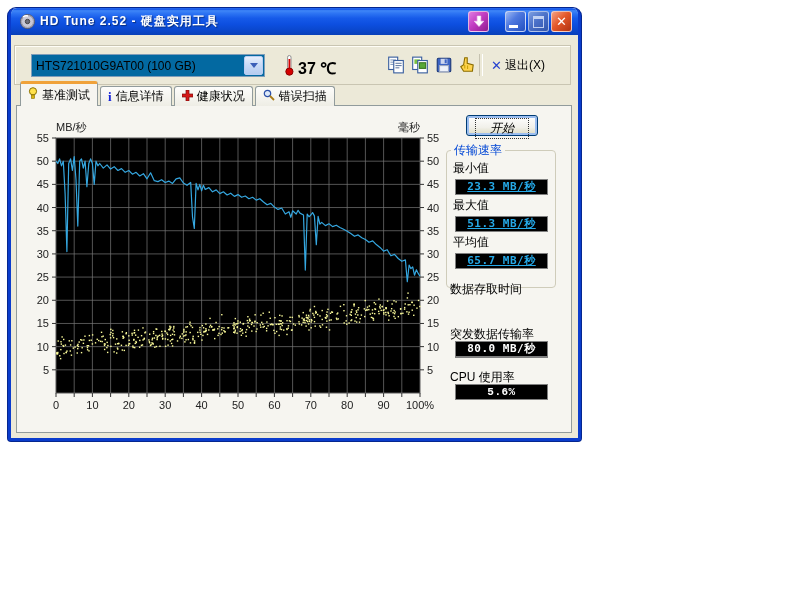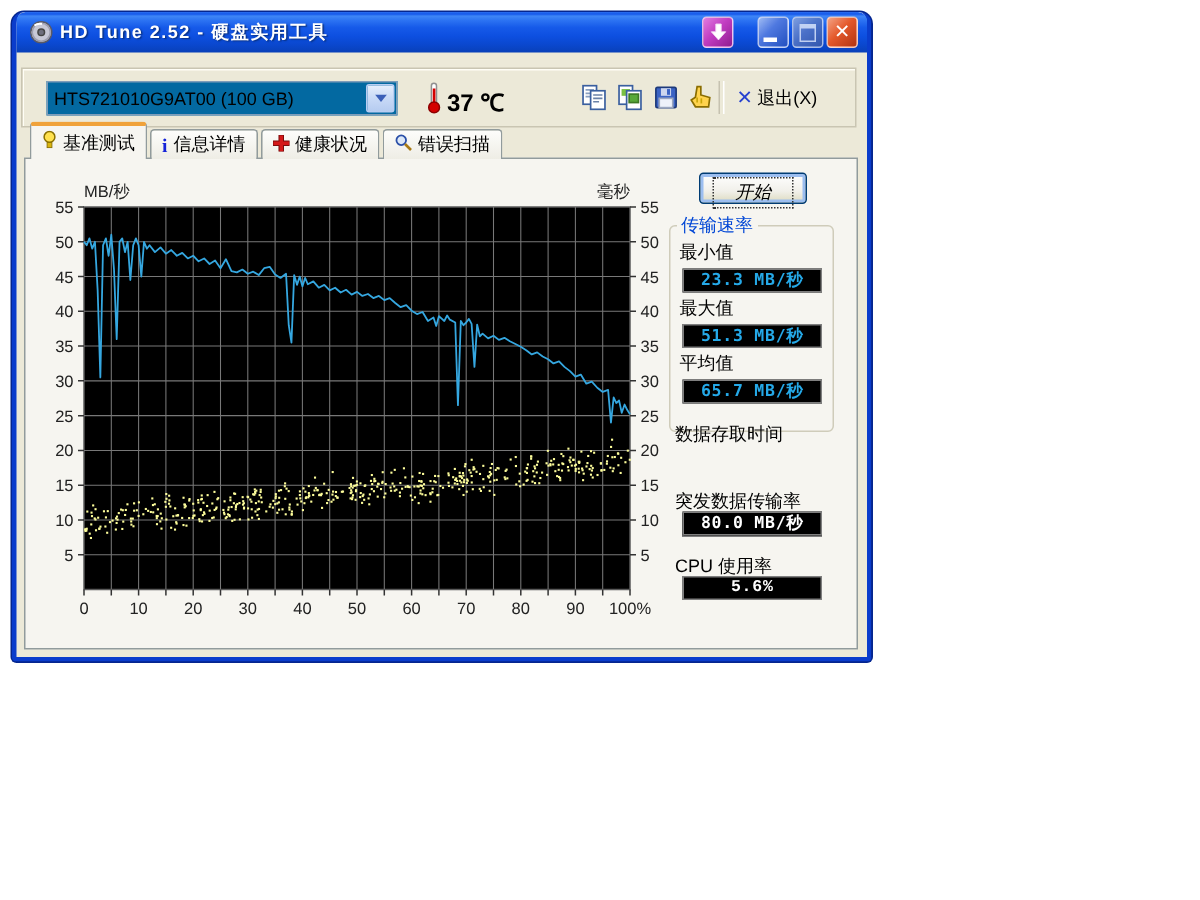--- a/index.html
+++ b/index.html
@@ -60,21 +60,21 @@
   .startbtn .inner{display:block;margin:1px 2px;border:1px dotted #333;padding:1px 0;font-style:italic;}
   .group{position:absolute;left:1px;top:36px;width:108px;height:124px;margin:0;padding:0 0 20px 0;
     border:1px solid #cfccba;border-radius:4px;}
   .group legend{margin-left:4px;padding:0 3px;font-size:12px;color:#0046d5;}
   .vlabel{font-size:12px;color:#000;white-space:nowrap;}
   .group .vlabel{margin:1px 0 2px 6px;}
   .lcd{width:91px;height:14px;background:#000;border:1px solid #7f7f7f;
     font-family:"DejaVu Sans Mono",monospace;font-weight:bold;font-size:11px;line-height:14px;
     text-align:center;letter-spacing:0.5px;white-space:nowrap;}
   .group .lcd{margin:0 0 2px 8px;}
-  .lcd.cyan{color:#25a9e8;}
+  .lcd.cyan{color:#25a9e8;text-decoration:underline;}
   .lcd.yellow{color:#f2e40c;margin-top:46px;}
   .lcd.white{color:#ffffff;}
   .freelabel{position:absolute;left:5px;}
   .freelcd{position:absolute;left:10px;}
 </style>
 </head>
 <body>
 
 <div class="window">
 

